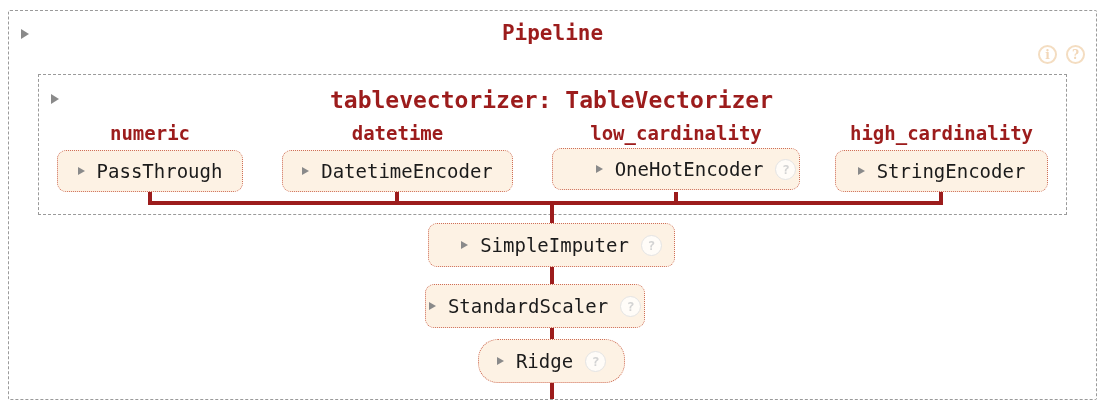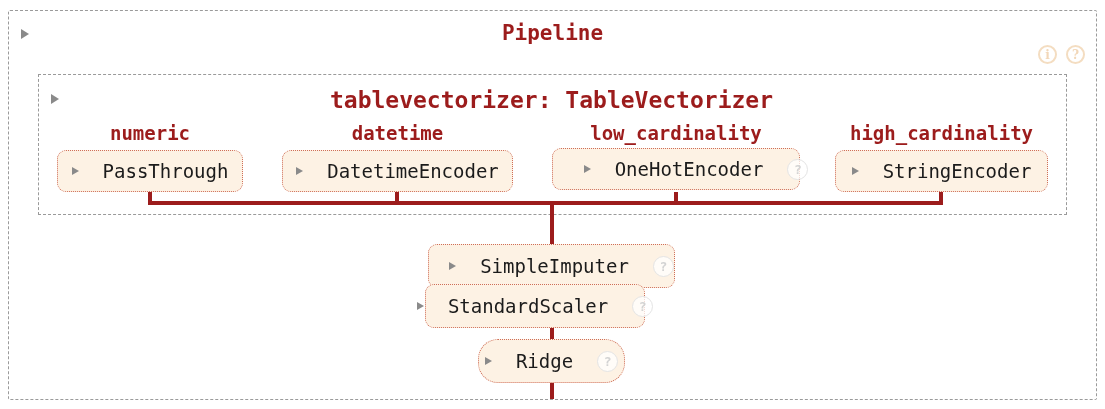--- a/index.html
+++ b/index.html
@@ -45,21 +45,21 @@
     font-size:12px;font-weight:bold;cursor:pointer;
   }
   .col-label{
     position:absolute;top:122px;height:24px;z-index:2;
     text-align:center;font-weight:bold;font-size:19px;color:#9c1c1c;
     cursor:pointer;
   }
   .est-box{
     position:absolute;height:42px;z-index:2;box-sizing:border-box;
     background:#fdf2e4;border:1px dotted #cf6e58;border-radius:9px;
-    display:flex;align-items:center;justify-content:center;gap:24px;
+    display:flex;align-items:center;justify-content:center;gap:12px;
     cursor:pointer;
   }
   .est-box .tri{border-left-width:7px;border-top-width:4px;border-bottom-width:4px;}
   .est-label{font-size:19px;color:#1b1b1b;white-space:nowrap;}
   .step-box{height:44px;}
   .help-badge{
     width:19px;height:19px;border-radius:50%;flex:0 0 auto;
     border:1px solid #e4e4e4;color:#d3d3d3;background:rgba(255,255,255,0.75);
     display:flex;align-items:center;justify-content:center;
     font-size:13px;font-weight:bold;cursor:pointer;
@@ -117,21 +117,21 @@
     <span class="est-label">OneHotEncoder</span>
     <span class="help-badge">?</span>
   </div>
 
   <div class="est-box" style="left:835px;top:150px;width:213px;">
     <span class="tri"></span>
     <span class="est-label">StringEncoder</span>
 
   </div>
 
-  <div class="est-box step-box" style="left:428px;top:244px;width:247px;padding-left:20px;">
+  <div class="est-box step-box" style="left:428px;top:223px;width:247px;padding-left:20px;">
     <span class="tri"></span>
     <span class="est-label">SimpleImputer</span>
     <span class="help-badge">?</span>
   </div>
 
   <div class="est-box step-box" style="left:425px;top:284px;width:220px;">
     <span class="tri"></span>
     <span class="est-label">StandardScaler</span>
     <span class="help-badge">?</span>
   </div>

